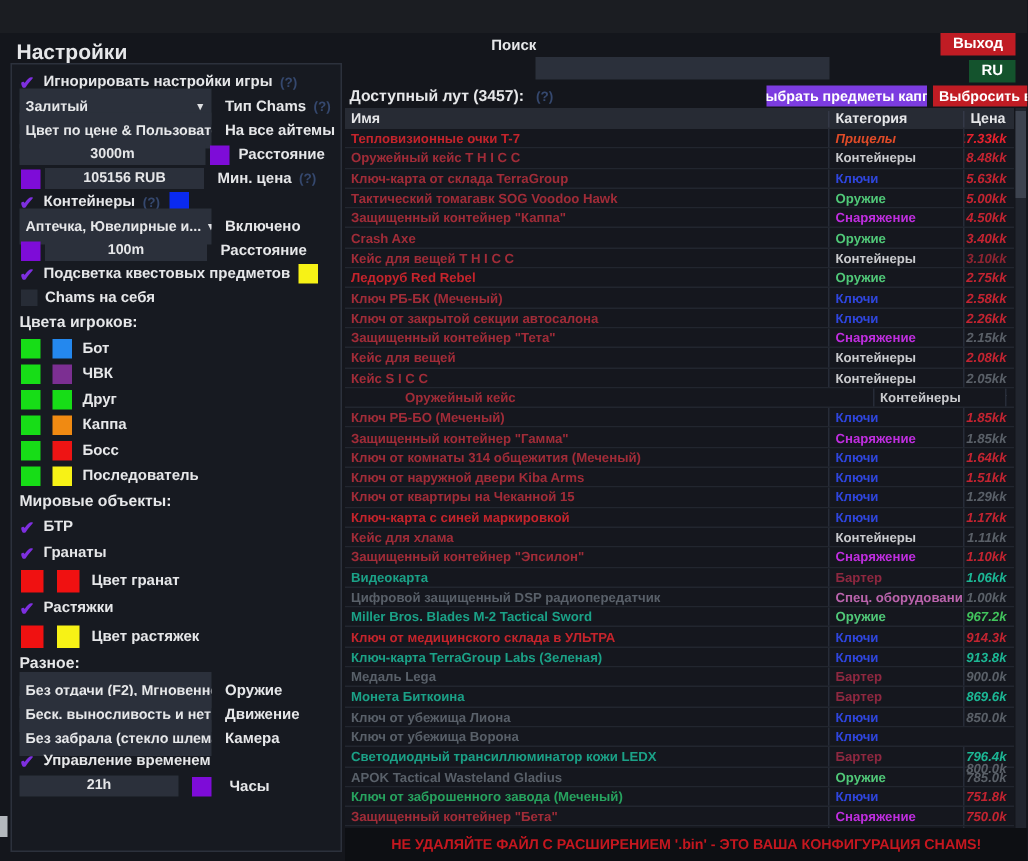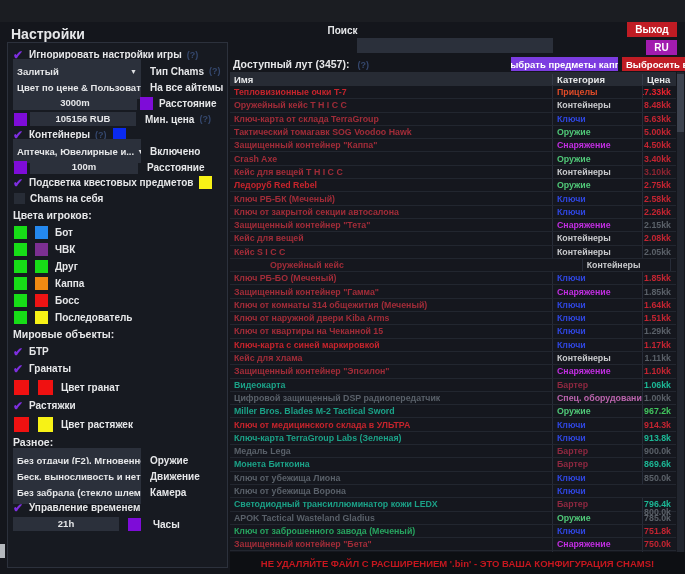--- a/index.html
+++ b/index.html
@@ -33,39 +33,39 @@
   .wcol{height:16px;margin-bottom:4px;}
   .wcol .swatch{width:15px;height:15px;margin:0 8px 0 1px;}
 
   
   .search-lbl{position:absolute;left:0;top:25px;width:685px;text-align:center;font-size:10px;}
   .search-input{position:absolute;left:357px;top:38px;width:196px;height:15px;background:#2b303b;
                 border:none;box-sizing:border-box;color:#e6e7e9;font-family:inherit;font-weight:bold;font-size:10px;}
   .btn{position:absolute;display:flex;align-items:center;justify-content:center;
        color:#fff;font-size:10px;white-space:nowrap;overflow:hidden;cursor:default;}
   .btn-exit{left:627px;top:22px;width:50px;height:15px;background:#c01c24;}
-  .btn-ru{left:646px;top:40px;width:31px;height:15px;background:#a21caf;}
+  .btn-ru{left:646px;top:40px;width:31px;height:15px;background:#14532d;}
   .btn-kappa{left:511px;top:57px;width:107px;height:14px;background:#7c3ce0;font-size:9.5px;}
   .btn-discard{left:622px;top:57px;width:63px;height:14px;background:#c01c24;font-size:9.5px;justify-content:flex-start;padding-left:4px;}
   .loot-lbl{position:absolute;left:233px;top:58px;font-size:10.5px;}
   .loot-hint{font-size:9px;color:#35486e;margin-left:8px;}
 
   
   .thead{position:absolute;left:230px;top:72px;width:446px;height:14px;background:#272b34;
          display:flex;align-items:center;font-size:9.5px;}
   .thc-name{width:322px;padding-left:4px;box-sizing:border-box;}
   .thc-cat{width:90px;padding-left:4px;box-sizing:border-box;border-left:1px solid #343947;}
   .thc-price{flex:1;padding-left:4px;border-left:1px solid #343947;}
   .tbody{position:absolute;left:230px;top:86px;width:446px;height:466px;overflow:hidden;}
   .trow{display:flex;align-items:center;height:13.3px;border-bottom:1px solid #22262f;
         box-sizing:border-box;font-size:8.8px;background:#15171e;}
   .tc{white-space:nowrap;overflow:hidden;box-sizing:border-box;height:100%;display:flex;align-items:center;}
   .tc-name{width:322px;padding-left:4px;}
   .tc-cat{width:90px;padding-left:4px;border-left:1px solid #272c38;}
-  .tc-price{flex:1;justify-content:flex-end;padding-right:5px;border-left:1px solid #272c38;}
+  .tc-price{flex:1;justify-content:flex-end;padding-right:5px;border-left:1px solid #272c38;font-style:italic;}
   .scrollbar{position:absolute;left:677px;top:72px;width:7px;height:480px;background:#21252e;}
   .scroll-thumb{position:absolute;left:0;top:2px;width:7px;height:58px;background:#3d434f;}
 
   
   .footer{position:absolute;left:230px;top:552px;width:455px;height:22px;background:#0d0f13;
           display:flex;align-items:center;justify-content:center;}
   .footer span{color:#c5171f;font-size:9.5px;white-space:nowrap;}
 </style>
 </head>
 <body>
@@ -255,21 +255,21 @@
   <div class="btn btn-discard">Выбросить все</div>
 
   <div class="thead">
     <div class="thc-name">Имя</div>
     <div class="thc-cat">Категория</div>
     <div class="thc-price">Цена</div>
   </div>
   <div class="tbody" id="loot-rows">
       <div class="trow">
         <div class="tc tc-name" style="color: rgb(197, 36, 44);">Тепловизионные очки T-7</div>
-        <div class="tc tc-cat" style="color: rgb(224, 75, 40);">Прицелы</div>
+        <div class="tc tc-cat" style="color: rgb(224, 75, 40); font-style: italic;">Прицелы</div>
         <div class="tc tc-price" style="color: rgb(230, 34, 46);">17.33kk</div>
       </div>
       <div class="trow">
         <div class="tc tc-name" style="color: rgb(161, 44, 56);">Оружейный кейс T H I C C</div>
         <div class="tc tc-cat" style="color: rgb(201, 202, 205);">Контейнеры</div>
         <div class="tc tc-price" style="color: rgb(195, 36, 49);">8.48kk</div>
       </div>
       <div class="trow">
         <div class="tc tc-name" style="color: rgb(161, 44, 56);">Ключ-карта от склада TerraGroup</div>
         <div class="tc tc-cat" style="color: rgb(47, 70, 223);">Ключи</div>

